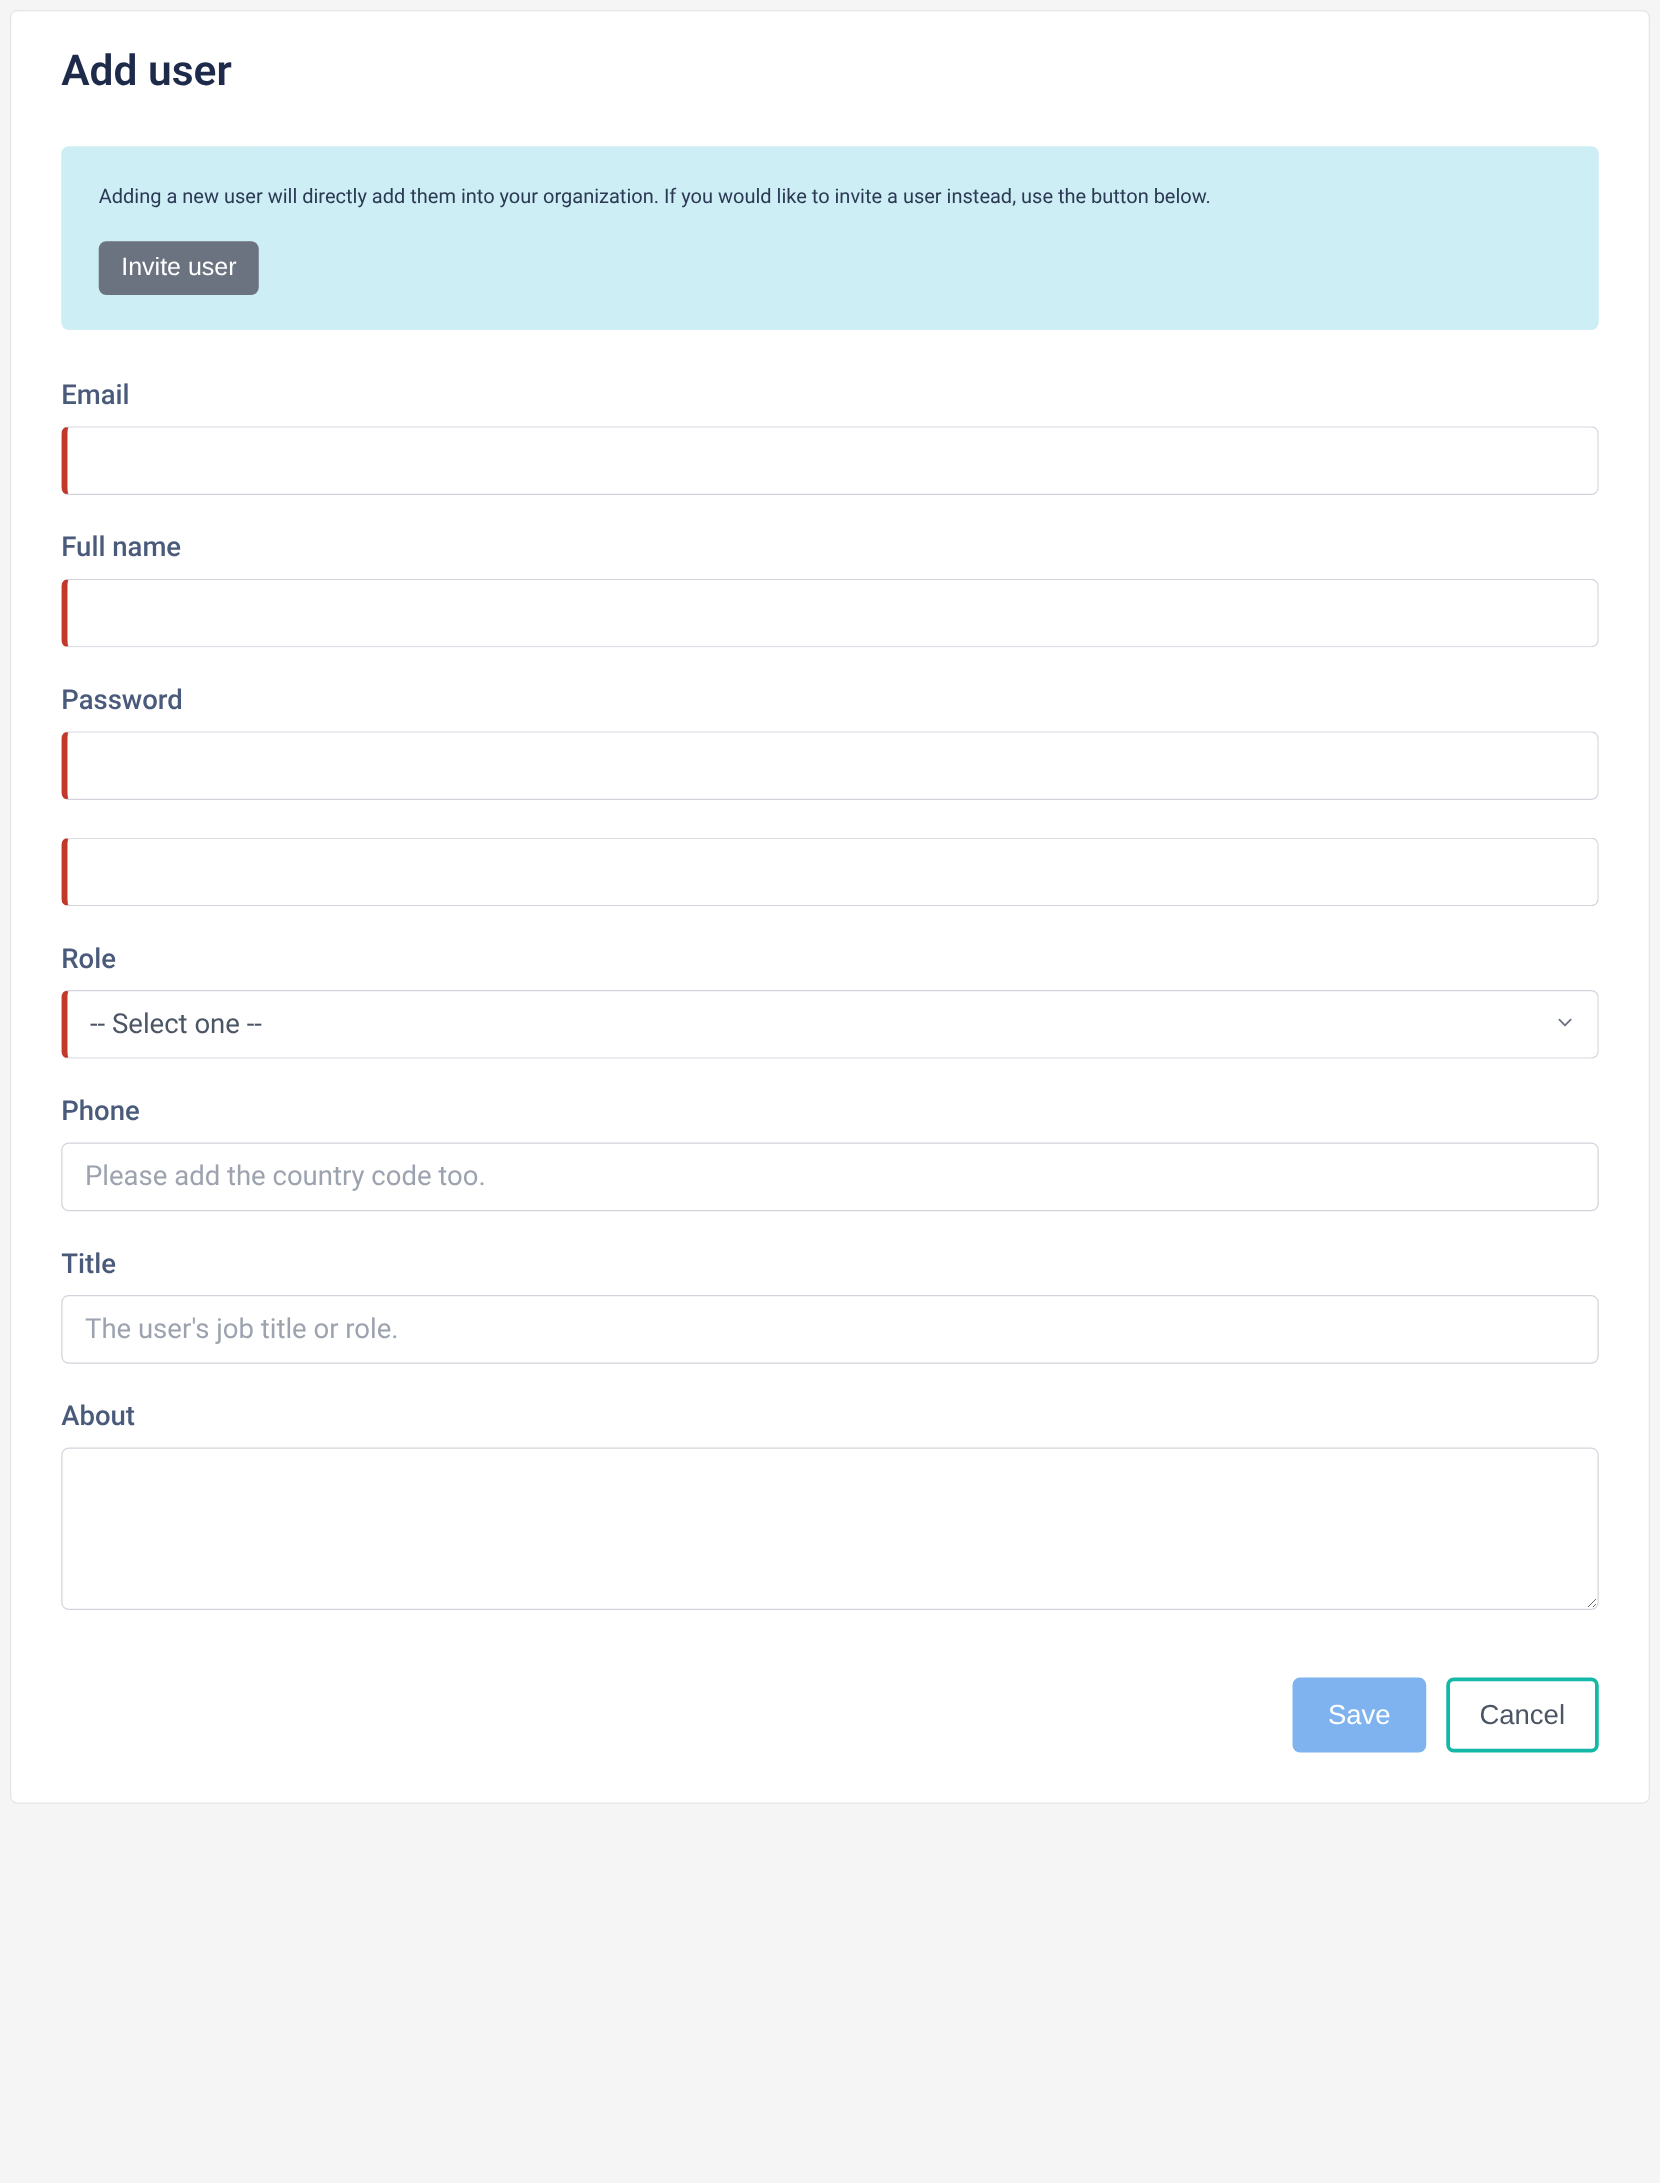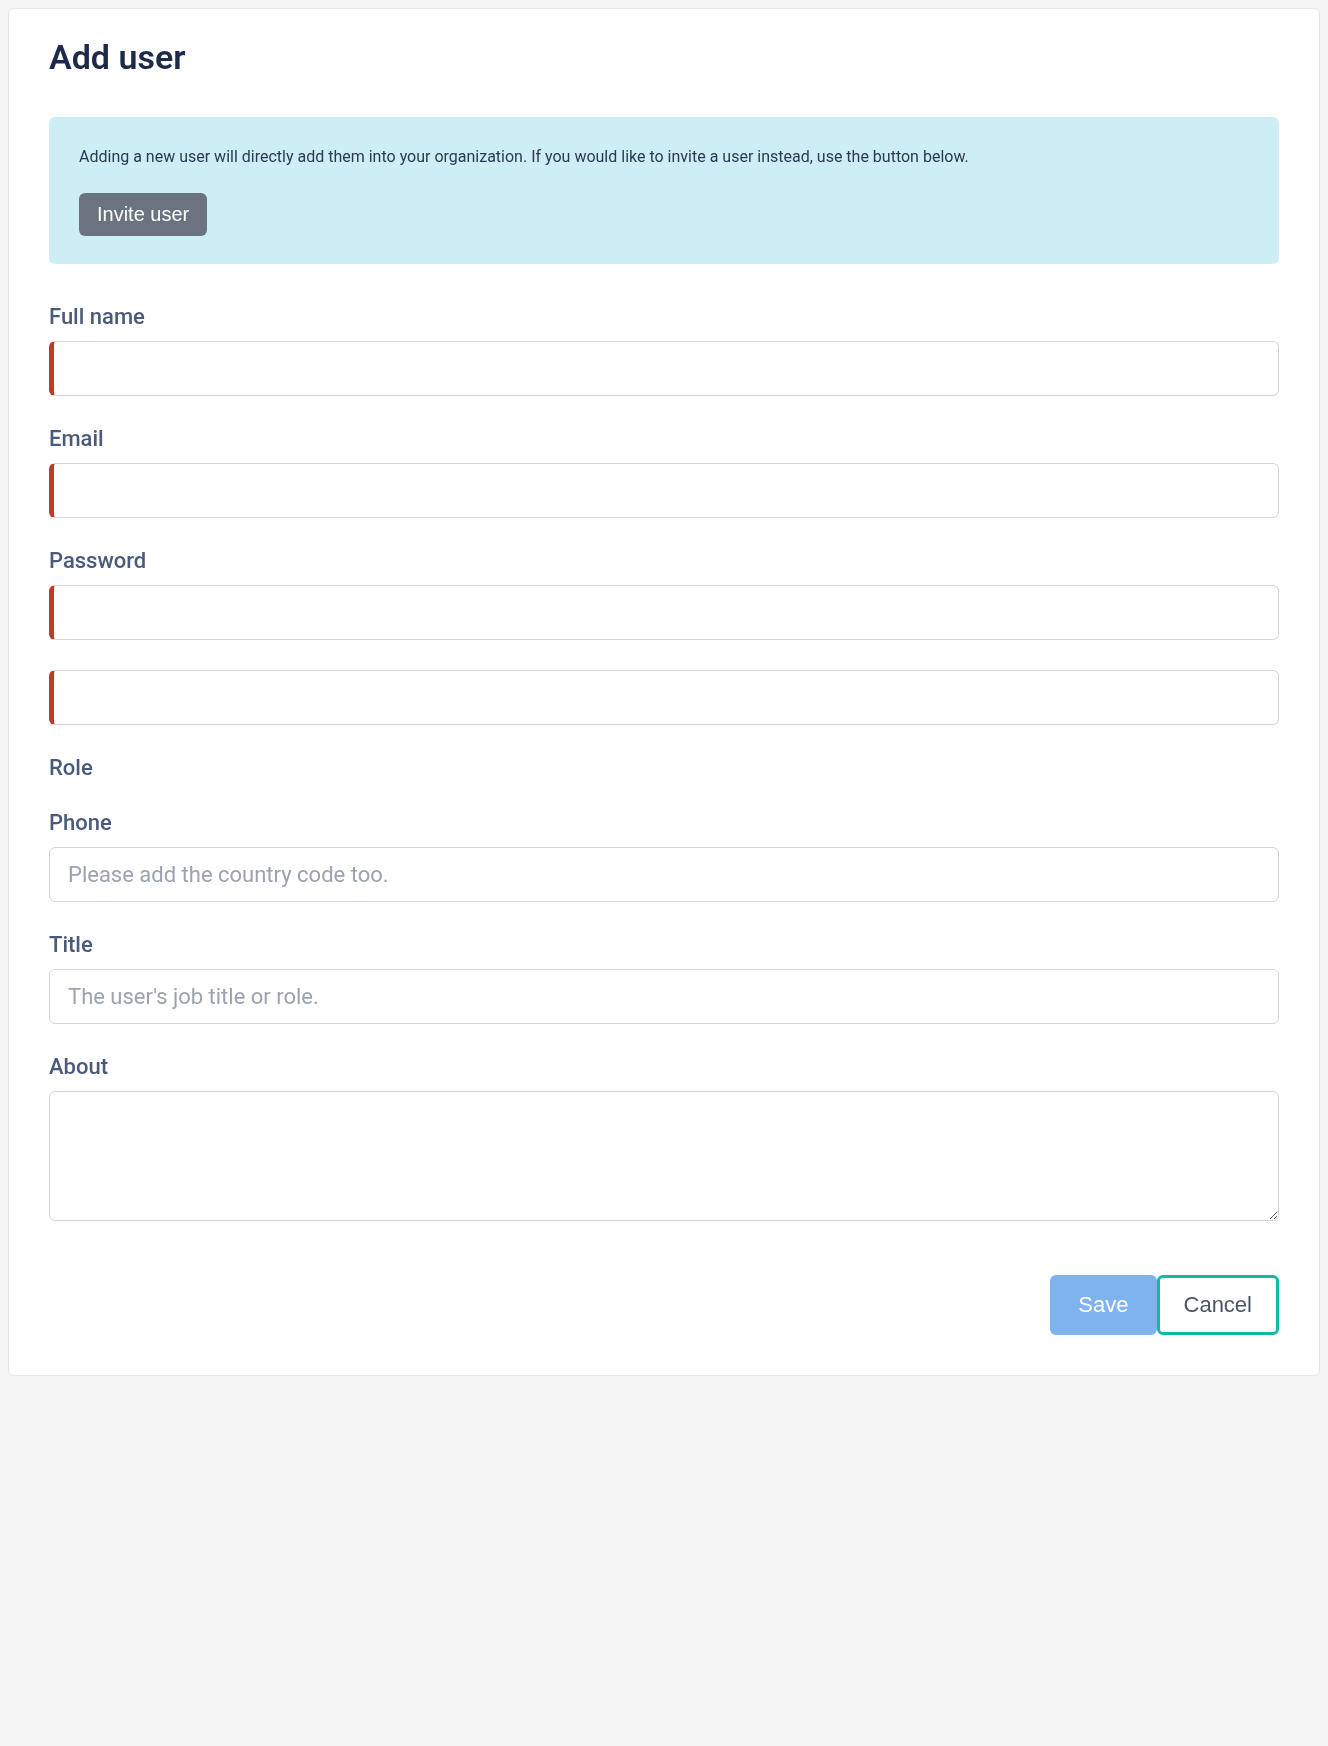--- a/index.html
+++ b/index.html
@@ -94,20 +94,21 @@
       transform: translateY(-50%);
       pointer-events: none;
     }
     .textarea-input {
       min-height: 130px;
       resize: both;
     }
     .actions {
       display: flex;
       justify-content: flex-end;
+      gap: 16px;
       margin-top: 50px;
     }
     .save-btn {
       background: #7fb3f0;
       color: #fff;
       border: none;
       border-radius: 6px;
       padding: 14px 28px;
       font-size: 22px;
       cursor: pointer;
@@ -128,40 +129,50 @@
 <div class="card">
 
   <h1 class="page-title">Add user</h1>
 
   <div class="info-box">
     <p class="info-text">Adding a new user will directly add them into your organization. If you would like to invite a user instead, use the button below.</p>
     <button class="invite-btn">Invite user</button>
   </div>
 
   <div class="form-group">
-    <label class="form-label">Full name</label>
+    <label class="form-label">Email</label>
     <input type="text" class="text-input required" value="" style="">
   </div>
 
   <div class="form-group">
-    <label class="form-label">Email</label>
+    <label class="form-label">Full name</label>
     <input type="text" class="text-input required" value="" style="">
   </div>
 
   <div class="form-group">
     <label class="form-label">Password</label>
     <input type="password" class="text-input required" value="" style="">
   </div>
 
   <div class="form-group">
     <input type="password" class="text-input required" value="" style="">
   </div>
 
   <div class="form-group">
     <label class="form-label">Role</label>
+    <div class="select-wrapper">
+      <select class="select-input required">
+        <option>-- Select one --</option>
+      </select>
+      <span class="chevron">
+        <svg width="18" height="18" viewBox="0 0 24 24" fill="none" stroke="#6b7280" stroke-width="2" stroke-linecap="round" stroke-linejoin="round">
+            <polyline points="6 9 12 15 18 9"></polyline>
+          </svg>
+      </span>
+    </div>
   </div>
 
   <div class="form-group">
     <label class="form-label">Phone</label>
     <input type="text" class="text-input" placeholder="Please add the country code too." style="">
   </div>
 
   <div class="form-group">
     <label class="form-label">Title</label>
     <input type="text" class="text-input" placeholder="The user's job title or role." style="">

